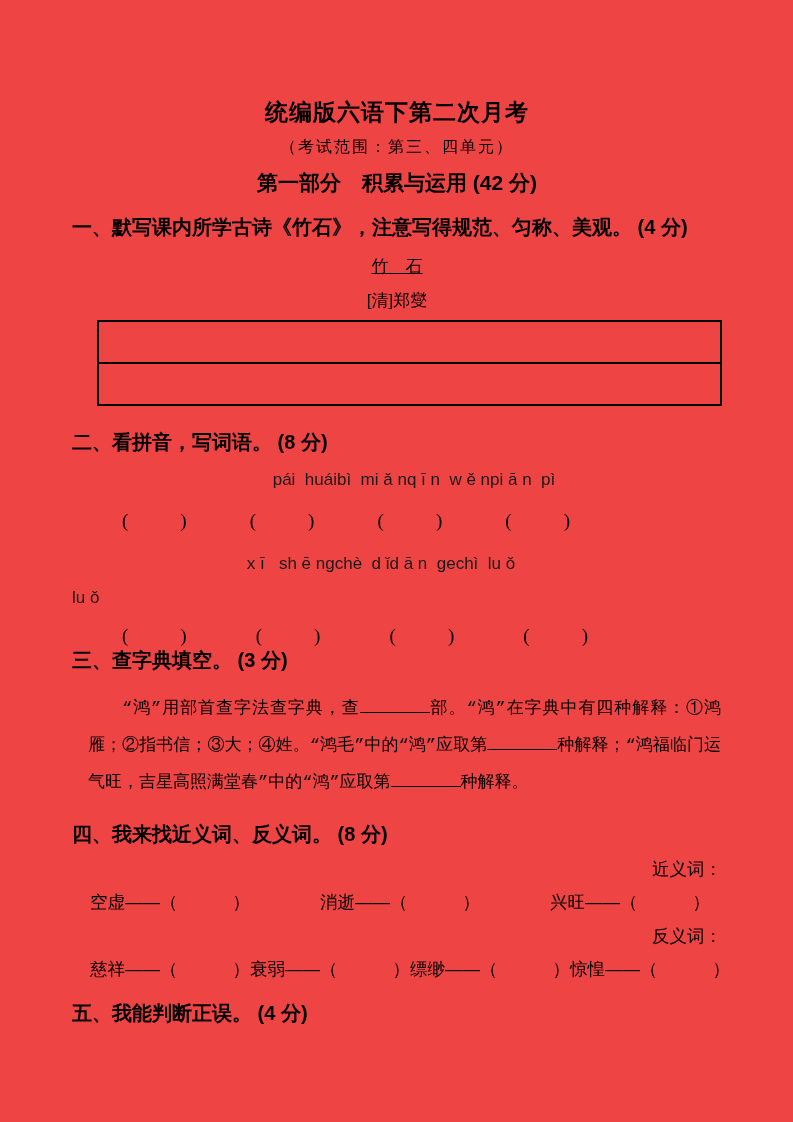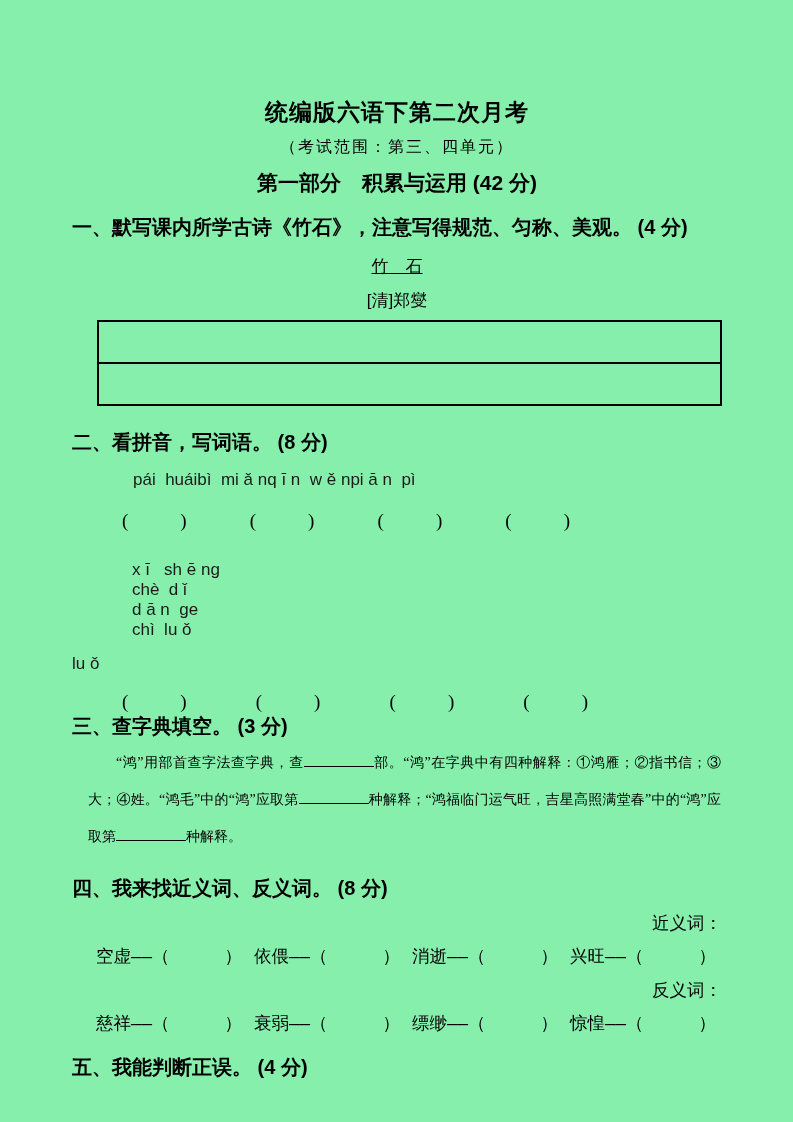--- a/index.html
+++ b/index.html
@@ -1,21 +1,21 @@
 <!DOCTYPE html>
 <html><head>
 <meta charset="utf-8">
 <style>
   html, body { margin: 0; padding: 0; background: #e8e8e8; }
   .page {
     position: relative;
     width: 793px;
     height: 1122px;
     margin: 0 auto;
-    background: #86efac;
+    background: #ef4444;
     color: #000000;
     box-sizing: border-box;
     padding: 97px 71px 0 72px;
     overflow: hidden;
     font-family: "Liberation Sans", sans-serif;
   }
   .title {
     font-size: 23px;
     font-weight: 700;
     text-align: center;
@@ -49,68 +49,68 @@
     margin-left: 25px;
     width: 625px;
     border: 2px solid #000;
   }
   .answer-row { height: 40px; }
   .answer-row + .answer-row { border-top: 2px solid #000; }
 
   .qh.q2 { margin-top: 23px; }
   .pinyin-row {
     display: flex;
-    justify-content: flex-start;
+    justify-content: center;
     font-size: 17px;
     white-space: pre;
     color: #1a1a1a;
   }
   .pinyin-row.r1 { margin: 15px 0 0 61px; width: 562px; }
-  .pinyin-row.r2 { margin: 28px 0 0 60px; width: 498px; flex-direction: column; }
+  .pinyin-row.r2 { margin: 22px 0 0 60px; width: 498px; }
   .wrap-syl { font-size: 17px; margin-top: 14px; white-space: pre; color: #1a1a1a; }
   .paren-row {
     display: flex;
     justify-content: space-between;
     font-size: 19px;
     font-family: "Liberation Serif", serif;
   }
   .paren-row.r1 { margin: 20px 0 0 50px; width: 448px; }
   .paren-row.r2 { margin: 17px 0 0 50px; width: 466px; }
   .paren-pair .gap { display: inline-block; width: 52px; }
 
   .qh.q3 { }
   .para {
-    font-family: Liberation Serif, serif;
-    font-size: 14px;
+    font-family: Liberation Mono, monospace;
+    font-size: 17px;
     line-height: 37px;
     text-align: justify;
     text-indent: 2em;
-    margin: 5px 0 0 16px;
+    margin: 17px 0 0 16px;
     width: 633px;
   }
   .blank {
     display: inline-block;
     width: 70px;
     height: 2px;
     border-bottom: 1px solid #000;
   }
 
   .qh.q4 { margin-top: 20px; }
   .word-label {
     font-family: "Liberation Serif", serif;
     font-size: 17.5px;
     margin: 10px 0 0 33px;
     text-align: right;
   }
   .word-row {
     display: flex;
     justify-content: space-between;
-    font-family: Liberation Mono, monospace;
+    font-family: Liberation Sans, sans-serif;
     font-size: 17.5px;
-    margin: 9px 0 0 24px;
+    margin: 9px 0 0 18px;
     width: 620px;
     white-space: nowrap;
   }
   .word-item .pgap { display: inline-block; width: 55px; }
 
   .qh.q5 { margin-top: 19px; }
 </style>
 </head>
 <body>
 
@@ -145,21 +145,20 @@
       <span class="paren-pair"><span>(</span><span class="gap"></span><span>)</span></span>
     </div>
 
   <div class="qh q3">三、查字典填空。 (3 分)</div>
   <div class="para" id="q3-para"><span>“鸿”用部首查字法查字典，查</span><span class="blank"></span><span>部。“鸿”在字典中有四种解释：①鸿雁；②指书信；③大；④姓。“鸿毛”中的“鸿”应取第</span><span class="blank"></span><span>种解释；“鸿福临门运气旺，吉星高照满堂春”中的“鸿”应取第</span><span class="blank"></span><span>种解释。</span></div>
 
   <div class="qh q4">四、我来找近义词、反义词。 (8 分)</div>
   <div class="word-label">近义词：</div>
   <div class="word-row" id="synonyms-row">
       <span class="word-item"><span>空虚</span><span>——</span><span>（</span><span class="pgap"></span><span>）</span></span>
-      <span class="word-item"><span>依偎</span><span>——</span><span>（</span><span class="pgap"></span><span>）</span></span>
       <span class="word-item"><span>消逝</span><span>——</span><span>（</span><span class="pgap"></span><span>）</span></span>
       <span class="word-item"><span>兴旺</span><span>——</span><span>（</span><span class="pgap"></span><span>）</span></span>
     </div>
   <div class="word-label">反义词：</div>
   <div class="word-row" id="antonyms-row">
       <span class="word-item"><span>慈祥</span><span>——</span><span>（</span><span class="pgap"></span><span>）</span></span>
       <span class="word-item"><span>衰弱</span><span>——</span><span>（</span><span class="pgap"></span><span>）</span></span>
       <span class="word-item"><span>缥缈</span><span>——</span><span>（</span><span class="pgap"></span><span>）</span></span>
       <span class="word-item"><span>惊惶</span><span>——</span><span>（</span><span class="pgap"></span><span>）</span></span>
     </div>

